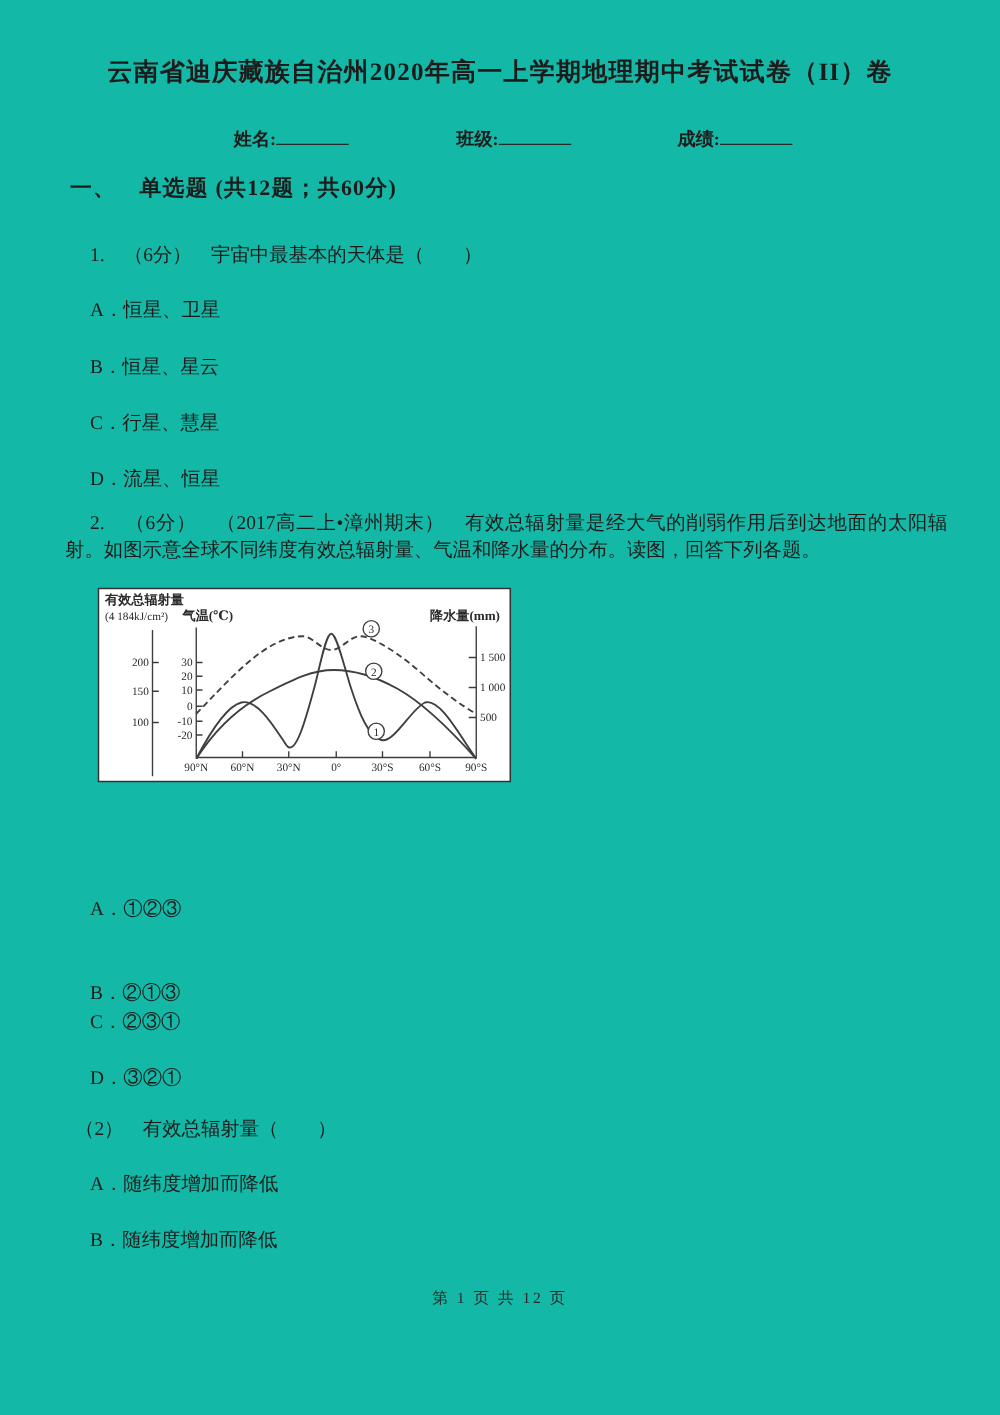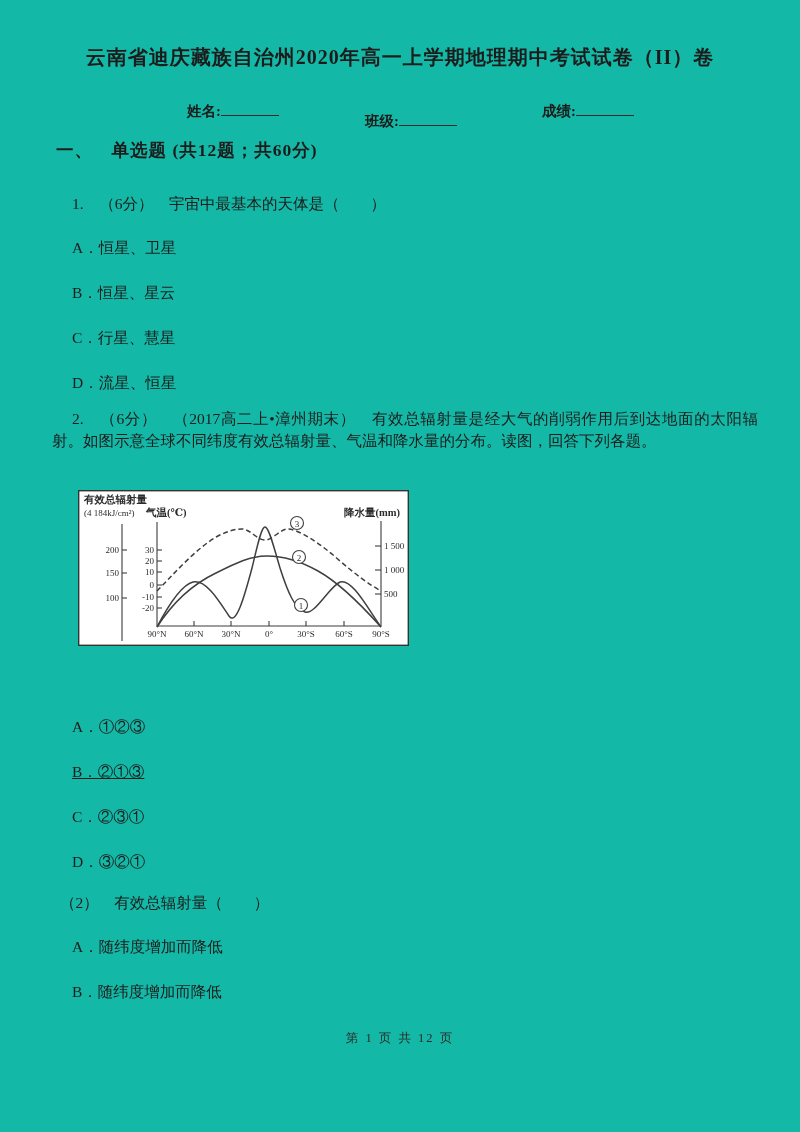--- a/index.html
+++ b/index.html
@@ -28,21 +28,21 @@
     left:56px;top:138px;
     font-size:17.5px;font-weight:bold;letter-spacing:1px;
   }
   .stem{font-size:15.5px;white-space:nowrap;}
   .option{font-size:15.5px;white-space:nowrap;}
   .q2-para{
     left:52px;top:408px;width:706px;
     font-size:15.5px;line-height:22px;
     text-align:justify;text-indent:20px;
   }
-  .figure-wrap{left:78px;top:490px;width:331px;height:156px;}
+  .figure-wrap{left:78px;top:470px;width:331px;height:156px;}
   .footer-page{
     left:0;right:0;top:1030px;text-align:center;
     font-size:12.5px;letter-spacing:2px;color:#2a2a2a;
   }
   svg text{font-family:"Liberation Serif","DejaVu Serif",serif;fill:#2b2b2b;}
   .ax{stroke:#3c3c3c;stroke-width:1.1;fill:none;}
   .curve{stroke:#3f3f3f;stroke-width:1.5;fill:none;}
   .curve-dash{stroke-dasharray:5 3;}
   .tick-txt{font-size:9px;}
   .cjk-lbl{font-size:10.5px;font-weight:bold;}
@@ -51,21 +51,21 @@
 </head>
 <body>
 
 <div class="page">
 
   <div class="abs doc-title">云南省迪庆藏族自治州2020年高一上学期地理期中考试试卷（II）卷</div>
 
   <div class="abs field" style="left:187px;top:101px;">
     <span>姓名:</span><span class="blank-line"></span>
   </div>
-  <div class="abs field" style="left:365px;top:101px;margin-top:10px;">
+  <div class="abs field" style="left:365px;top:101px;">
     <span>班级:</span><span class="blank-line"></span>
   </div>
   <div class="abs field" style="left:542px;top:101px;">
     <span>成绩:</span><span class="blank-line"></span>
   </div>
 
   <div class="abs section-heading">一、　单选题 (共12题；共60分)</div>
 
   <div class="abs stem" style="left:72px;top:194px;">1.　（6分）　宇宙中最基本的天体是（　　）</div>
   <div class="abs option" style="left:72px;top:238px;">A．恒星、卫星</div>
@@ -145,21 +145,21 @@
         <text x="221" y="70.5" text-anchor="middle" class="tick-txt">2</text>
       </g>
       <g>
         <circle cx="223" cy="115" r="6.5" fill="#ffffff" stroke="#3f3f3f" stroke-width="1.1"></circle>
         <text x="223" y="118.5" text-anchor="middle" class="tick-txt">1</text>
       </g>
     </svg>
   </div>
 
   <div class="abs option" style="left:72px;top:717px;">A．①②③</div>
-  <div class="abs option" style="left:72px;top:762px;text-decoration:underline;">B．②①③</div>
+  <div class="abs option" style="left:72px;top:784px;">B．②①③</div>
   <div class="abs option" style="left:72px;top:807px;">C．②③①</div>
   <div class="abs option" style="left:72px;top:852px;">D．③②①</div>
 
   <div class="abs stem" style="left:60px;top:893px;">（2）　有效总辐射量（　　）</div>
   <div class="abs option" style="left:72px;top:937px;">A．随纬度增加而降低</div>
   <div class="abs option" style="left:72px;top:982px;">B．随纬度增加而降低</div>
 
   <div class="abs footer-page">第 1 页 共 12 页</div>
 
 </div>

